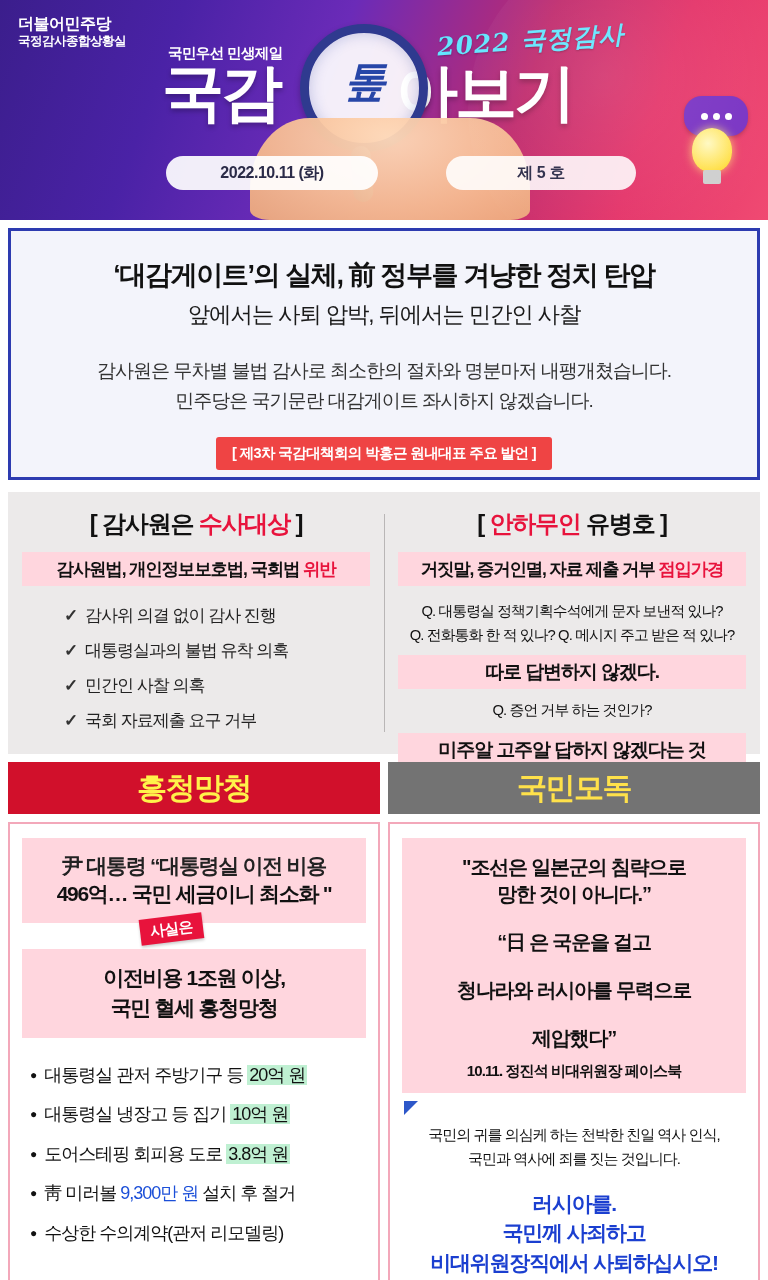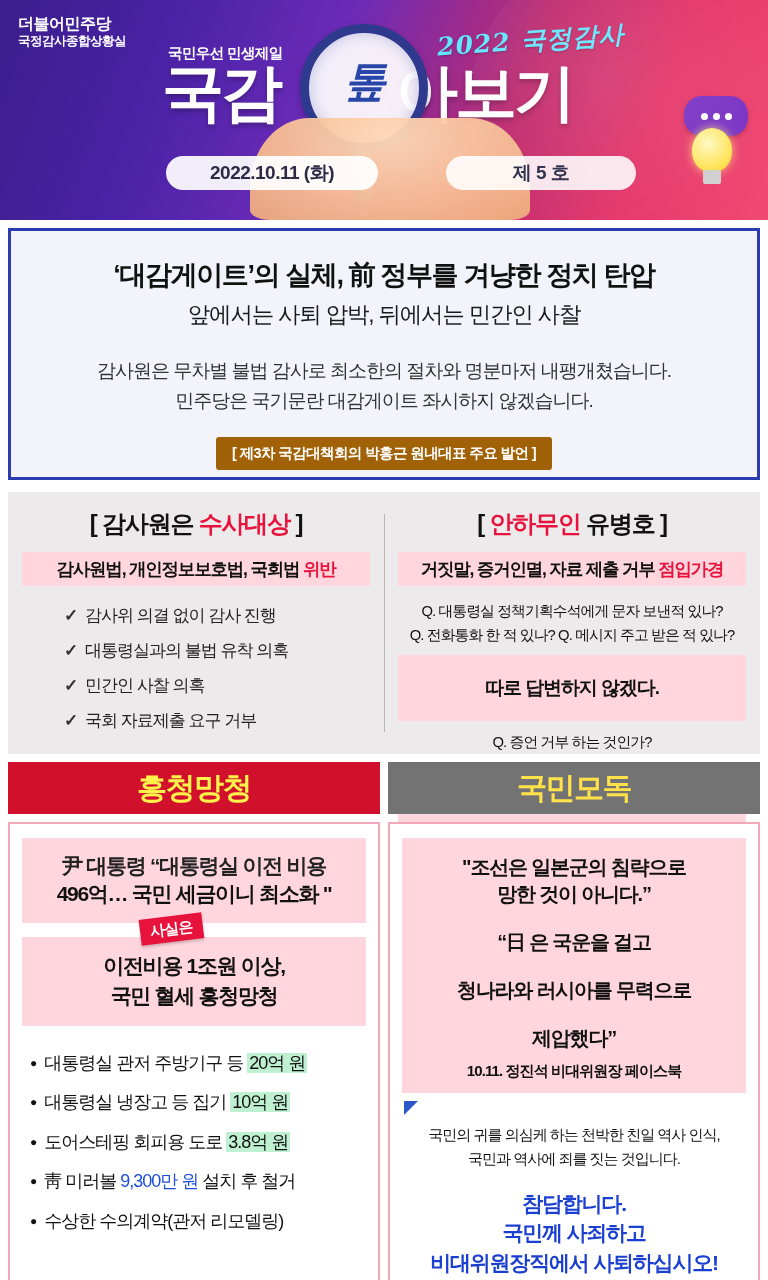--- a/index.html
+++ b/index.html
@@ -110,21 +110,21 @@
     content: ""; position: absolute; left: 12px; bottom: -8px;
     border-left: 10px solid transparent; border-right: 0 solid transparent;
     border-top: 12px solid #7a34c4;
   }
 
   .date-pill, .issue-pill {
     position: absolute; top: 156px; height: 34px;
     background: rgba(255,255,255,0.92);
     border-radius: 17px;
     display: flex; align-items: center; justify-content: center;
-    color: #2b2b48; font-size: 19px; font-weight: bold; letter-spacing: -0.5px;
+    color: #2b2b48; font-size: 16px; font-weight: bold; letter-spacing: -0.5px;
   }
   .date-pill { left: 166px; width: 212px; }
   .issue-pill { left: 446px; width: 190px; background: rgba(255,255,255,0.88); }
 
   
   .headline-box {
     position: absolute; left: 8px; top: 228px; width: 752px; height: 252px;
     border: 3px solid #2d3bb0; background: #f3f4fb;
     padding: 26px 20px 0 20px; text-align: center;
   }
@@ -133,21 +133,21 @@
     line-height: 1.35;
   }
   .hl-sub {
     margin-top: 6px; font-size: 22.5px; color: #1a1a1a; letter-spacing: -1.2px;
   }
   .hl-body {
     margin-top: 26px; font-size: 19px; color: #333; letter-spacing: -1px; line-height: 1.55;
   }
   .hl-source {
     display: inline-block; margin-top: 22px;
-    background: #a16207; color: #fff; font-size: 14.5px; font-weight: bold;
+    background: #ef4444; color: #fff; font-size: 14.5px; font-weight: bold;
     letter-spacing: -0.6px; padding: 7px 16px; border-radius: 3px;
   }
 
   
   .panel {
     position: absolute; left: 8px; top: 492px; width: 752px; height: 262px;
     background: #eceaea; display: flex;
   }
   .panel .col { width: 376px; padding: 16px 14px 0 14px; position: relative; }
   .panel .divider {
@@ -166,21 +166,21 @@
   .check-list { margin: 18px 0 0 42px; }
   .check-list li {
     list-style: none; font-size: 17px; color: #222; letter-spacing: -1px;
     margin-bottom: 12px;
   }
   .check-list li::before { content: "✓ "; color: #333; font-weight: bold; margin-right: 4px; }
   .qa { margin-top: 14px; text-align: center; }
   .qa .q { font-size: 14.8px; color: #111; letter-spacing: -0.9px; line-height: 1.6; }
   .qa .a {
     display: block; margin: 8px auto 0 auto; background: #ffd6de; color: #111;
-    font-size: 19px; font-weight: bold; letter-spacing: -1.1px; padding: 20px 8px;
+    font-size: 19px; font-weight: bold; letter-spacing: -1.1px; padding: 4px 8px;
   }
   .qa .a.wide { margin-top: 10px; }
   .qa-note { margin-top: 8px; text-align: right; font-size: 11.5px; color: #444; letter-spacing: -0.5px; }
 
   
   .cards { position: absolute; left: 8px; top: 762px; width: 752px; height: 510px; display: flex; gap: 8px; }
   .card { width: 372px; position: relative; }
 
   .card-head {
     height: 52px; display: flex; align-items: center; justify-content: center;
@@ -200,21 +200,21 @@
     position: relative;
   }
   .quote-box .yoon { color: #222; font-weight: bold; }
   .stamp {
     position: absolute; left: 118px; bottom: -20px;
     background: #e8133c; color: #fff; font-size: 15px; font-weight: bold;
     letter-spacing: -0.8px; padding: 3px 10px; transform: rotate(-7deg);
     box-shadow: 0 2px 3px rgba(0,0,0,0.2);
   }
   .quote-box2 {
-    margin-top: 14px; background: #ffd6de; padding: 14px 10px; text-align: center;
+    margin-top: 26px; background: #ffd6de; padding: 14px 10px; text-align: center;
     font-size: 21px; font-weight: bold; color: #111; letter-spacing: -1.3px; line-height: 1.45;
   }
   .bullets { margin: 26px 0 0 8px; }
   .bullets li {
     list-style: none; font-size: 18px; color: #111; letter-spacing: -1px;
     margin-bottom: 17px; line-height: 1.25;
   }
   .bullets li::before { content: "●"; font-size: 12px; margin-right: 8px; vertical-align: 2px; }
   .mk-green { background: #bff0d2; padding: 0 2px; }
   .mk-blue { color: #1b4fd8; }
@@ -366,21 +366,21 @@
           <div class="l2">“日 은 국운을 걸고</div>
           <div class="l2">청나라와 러시아를 무력으로</div>
           <div class="l2">제압했다”</div>
           <div class="src">10.11. 정진석 비대위원장 페이스북</div>
         </div>
         <div class="comment">
           <span class="qm-tl"></span>
           <div class="txt">국민의 귀를 의심케 하는 천박한 친일 역사 인식,</div>
           <div class="txt">국민과 역사에 죄를 짓는 것입니다.</div>
           <div class="blue">
-            <div>참담합니다.</div>
+            <div>러시아를.</div>
             <div>국민께 사죄하고</div>
             <div>비대위원장직에서 사퇴하십시오!</div>
           </div>
           <span class="qm-br"></span>
         </div>
       </div>
     </div>
 
   </div>
 </div>

